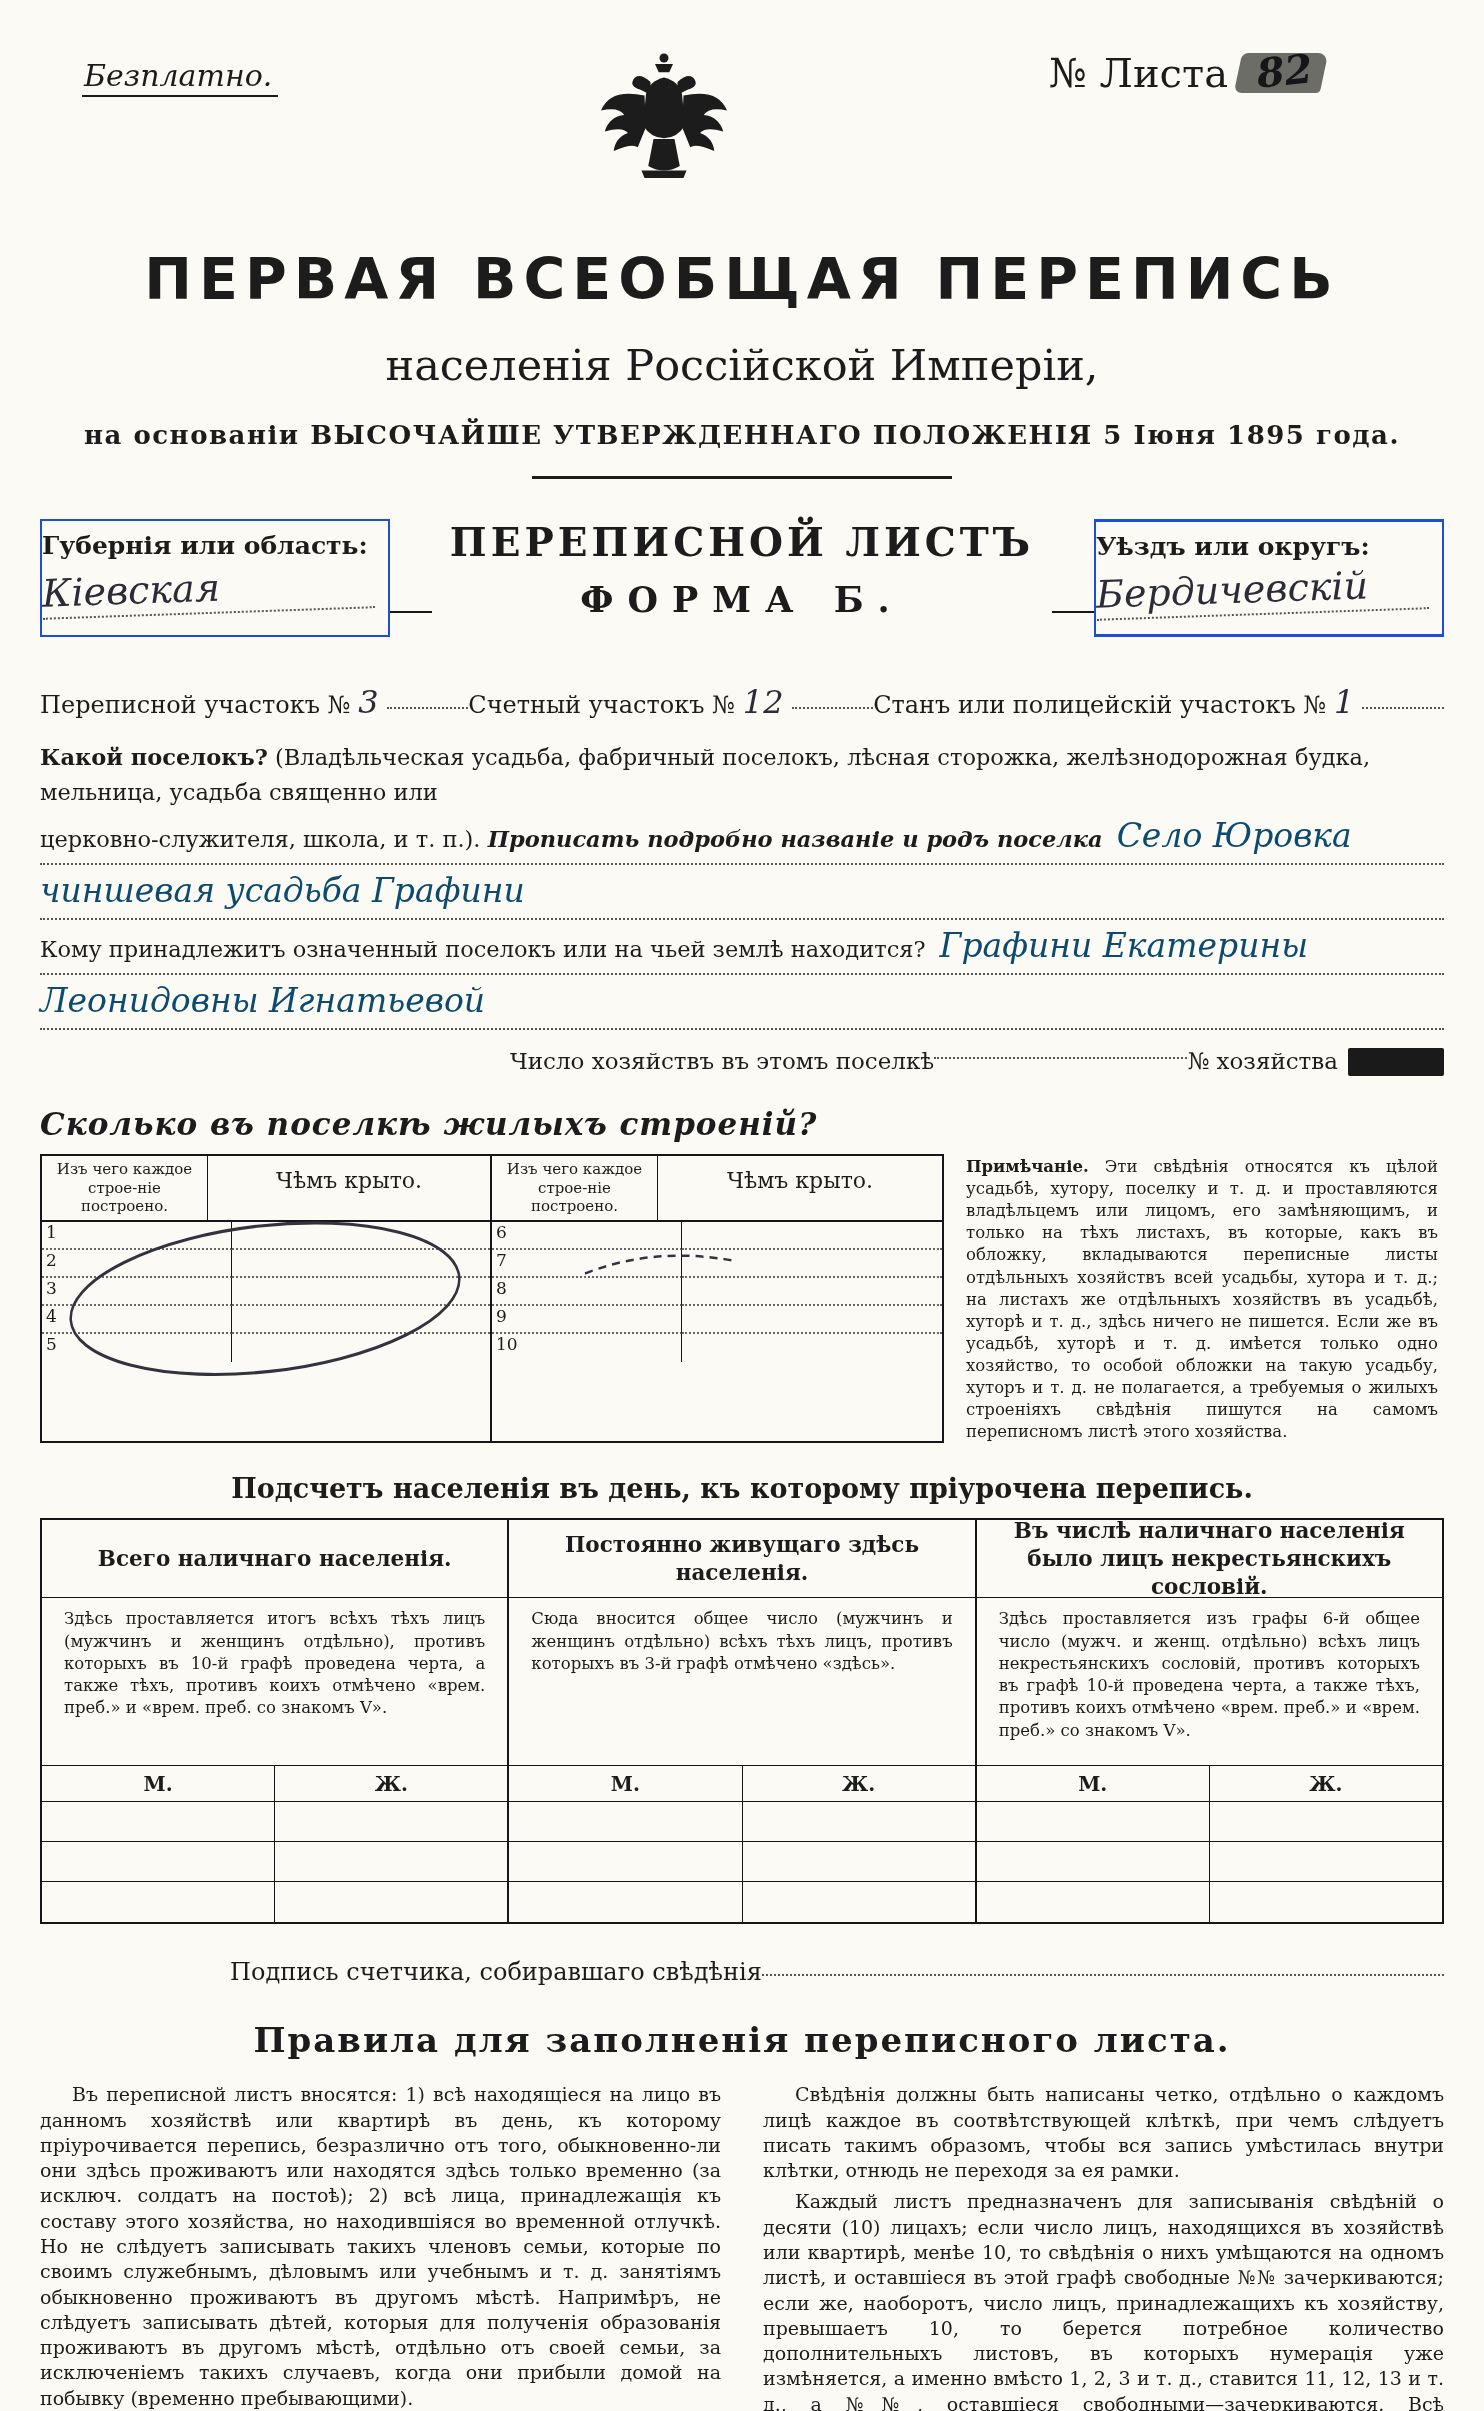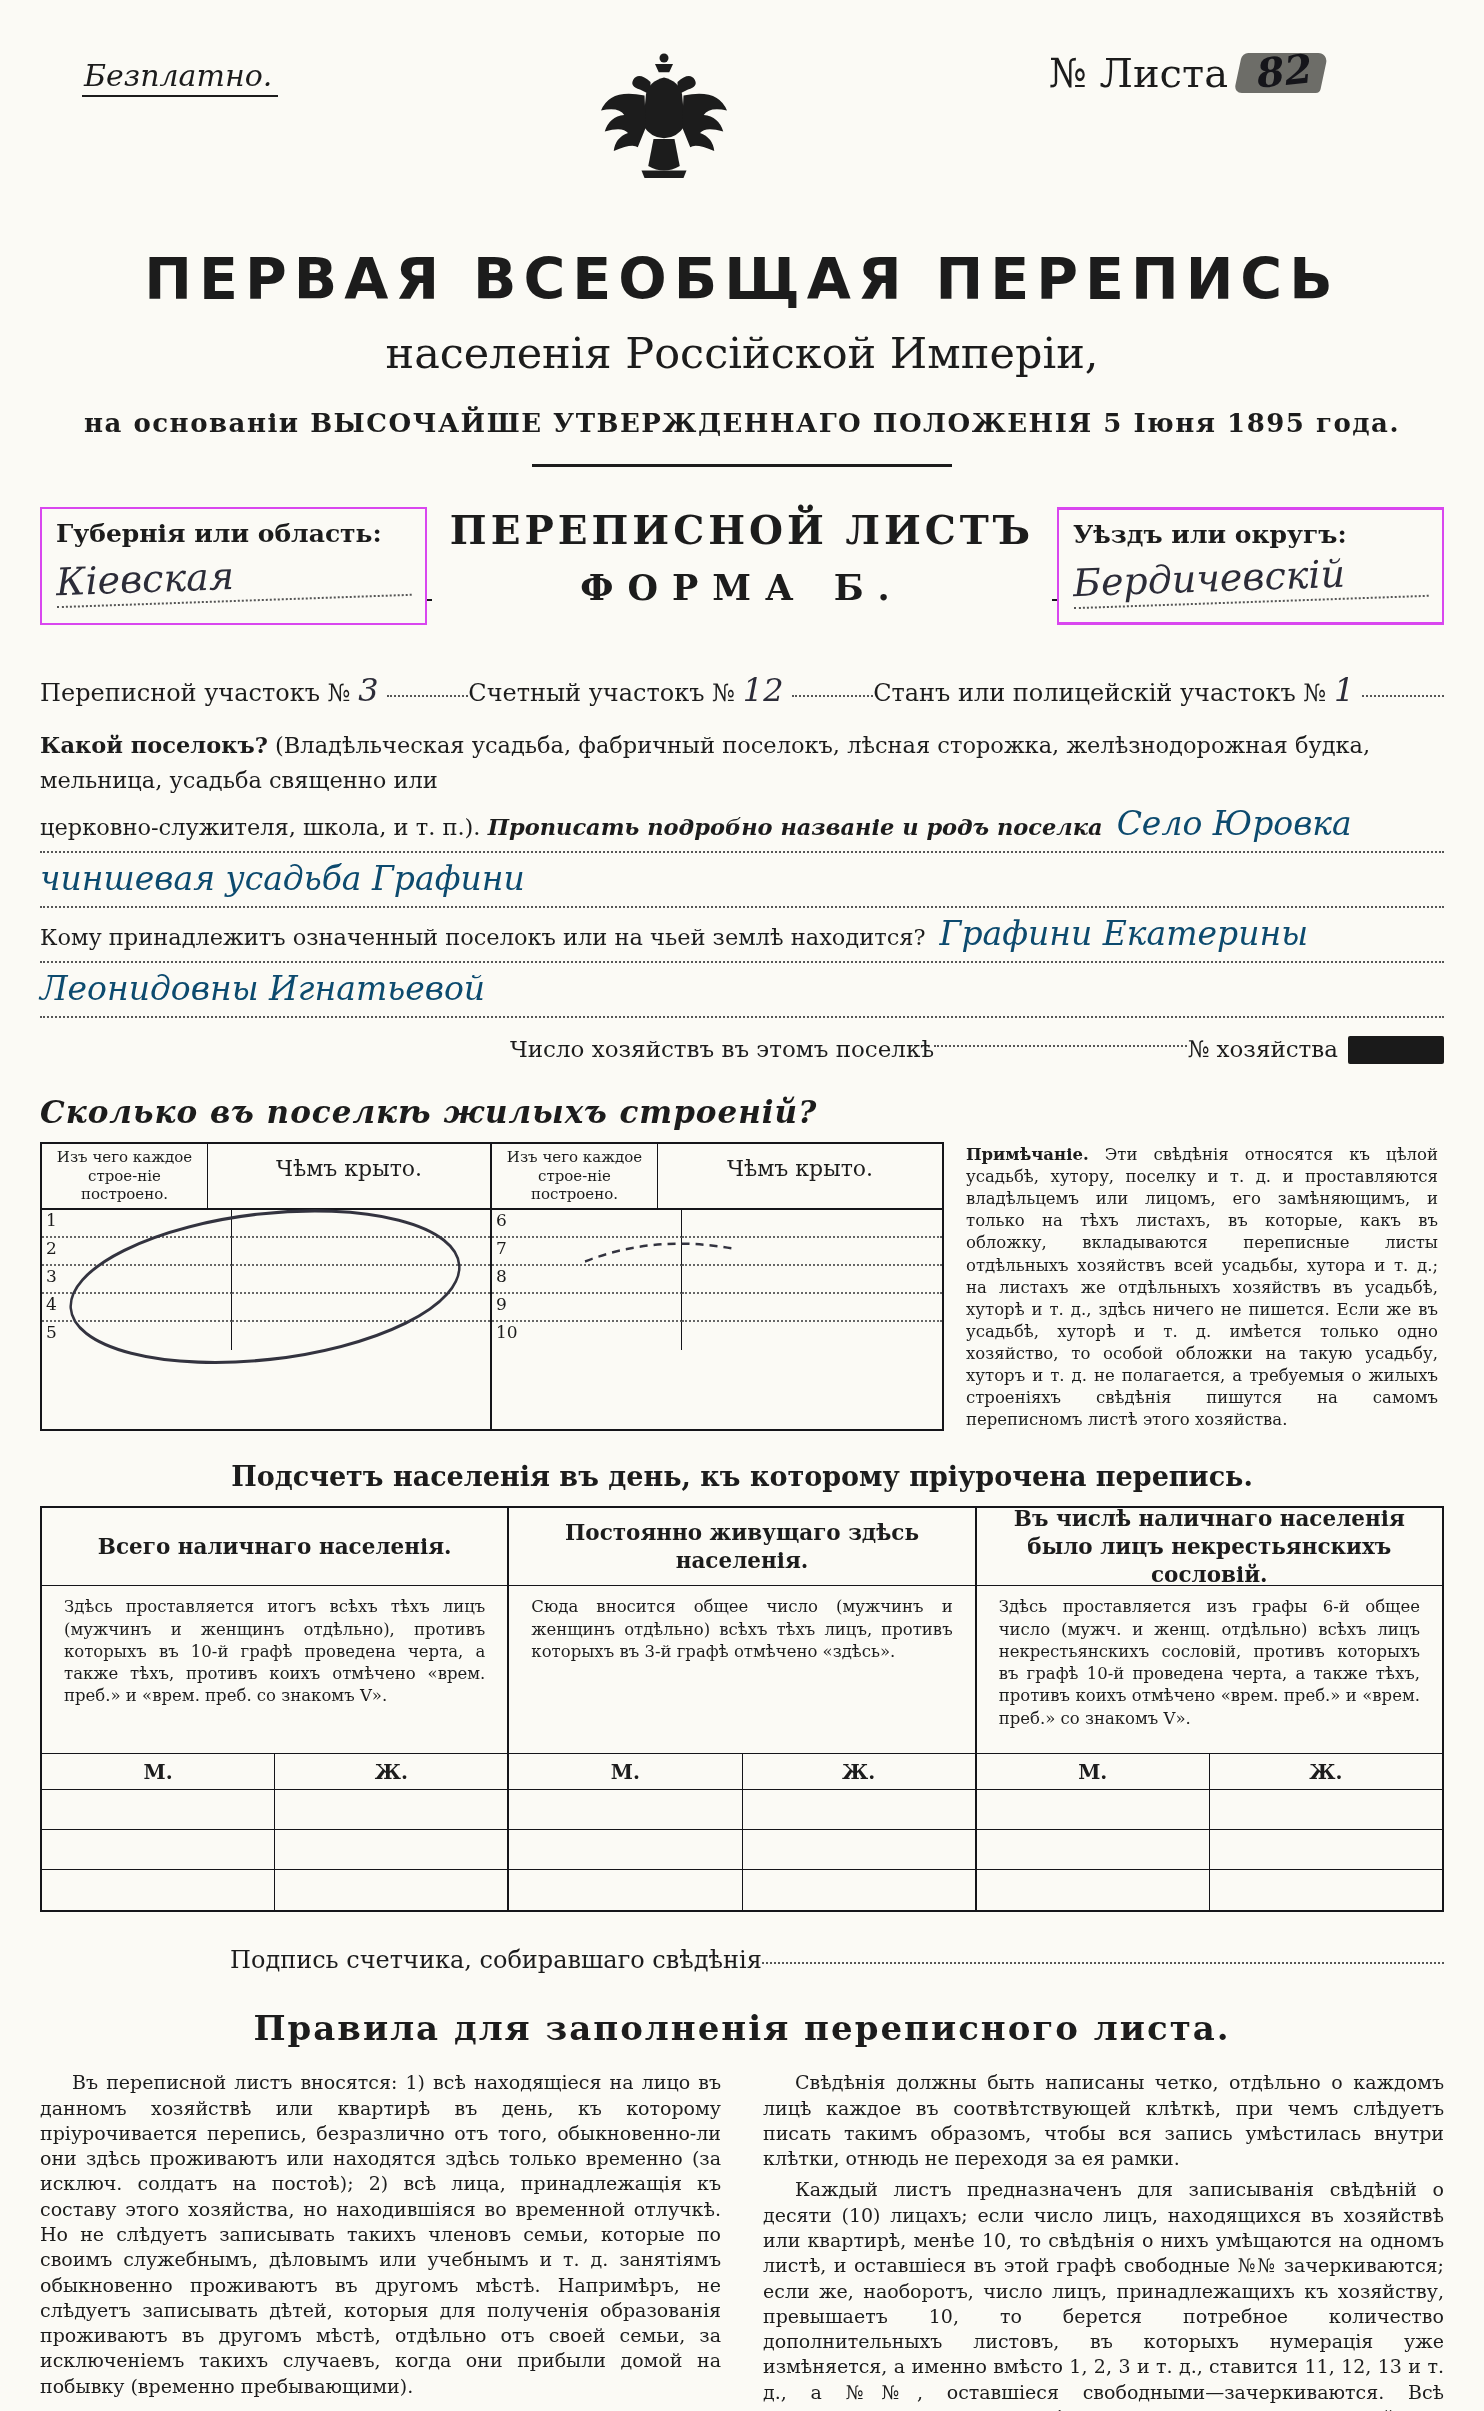--- a/index.html
+++ b/index.html
@@ -29,31 +29,31 @@
     position:absolute; left:18px; top:-6px; transform:skewX(12deg) rotate(-6deg);
     font-style:italic; font-weight:bold; font-size:40px; color:#15151a;
   }
 
   
   .main-title {
     text-align:center; margin-top:44px;
     font-family:"DejaVu Sans", sans-serif; font-weight:bold;
     font-size:57px; letter-spacing:7px;
   }
-  .sub-title { text-align:center; margin-top:16px; font-size:43px; }
+  .sub-title { text-align:center; margin-top:28px; font-size:43px; }
   .basis-line {
     text-align:center; margin-top:30px; font-weight:bold;
     font-size:26px; letter-spacing:1.5px;
   }
   .title-rule { width:420px; border:0; border-top:3px solid #1c1c1c; margin:26px auto 0 auto; }
 
   
   .form-head { display:flex; margin-top:40px; align-items:flex-start; }
   .head-box {
-    border:2px solid #d946ef; padding:10px 14px 6px 14px; width:387px; min-height:118px;
+    border:2px solid #1d4ed8; padding:10px 14px 6px 0; width:350px; min-height:118px;
   }
   .head-box.right { border-top-width:3px; border-bottom-width:3px; }
   .head-label { font-weight:bold; font-size:25px; white-space:nowrap; }
   .head-hand {
     font-style:italic; font-size:38px; color:#2c2c38; margin-top:6px;
     border-bottom:2px dotted #555; padding-bottom:2px; transform:rotate(-2deg);
   }
   .side-rule { flex:1; border-top:2px solid #15151a; margin-top:92px; }
   .center-title { text-align:center; padding:0 18px; }
   .center-title .l1 { font-weight:bold; font-size:39px; letter-spacing:4px; }

